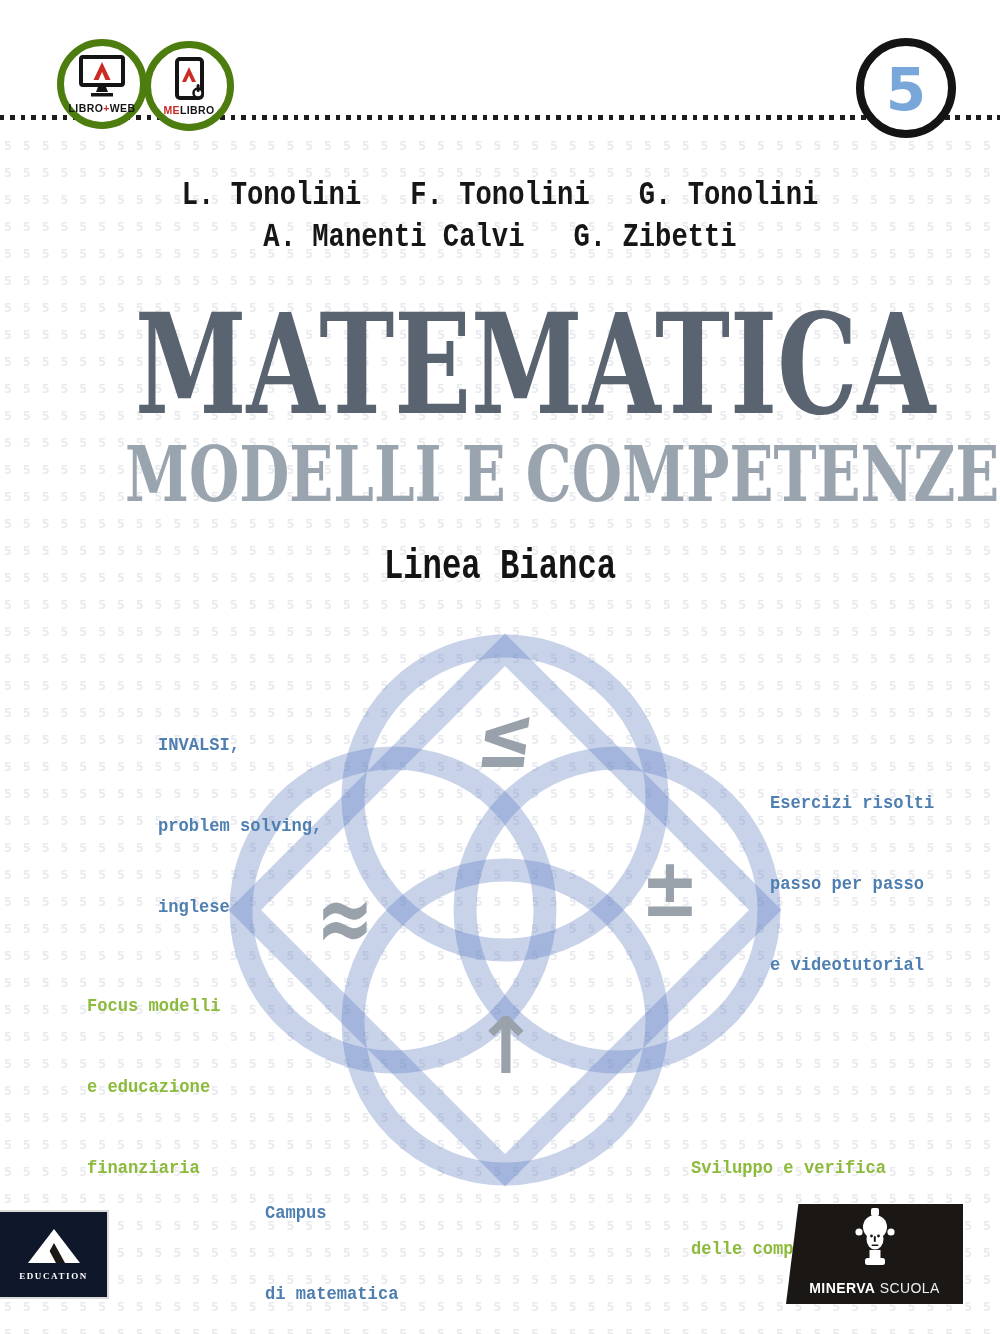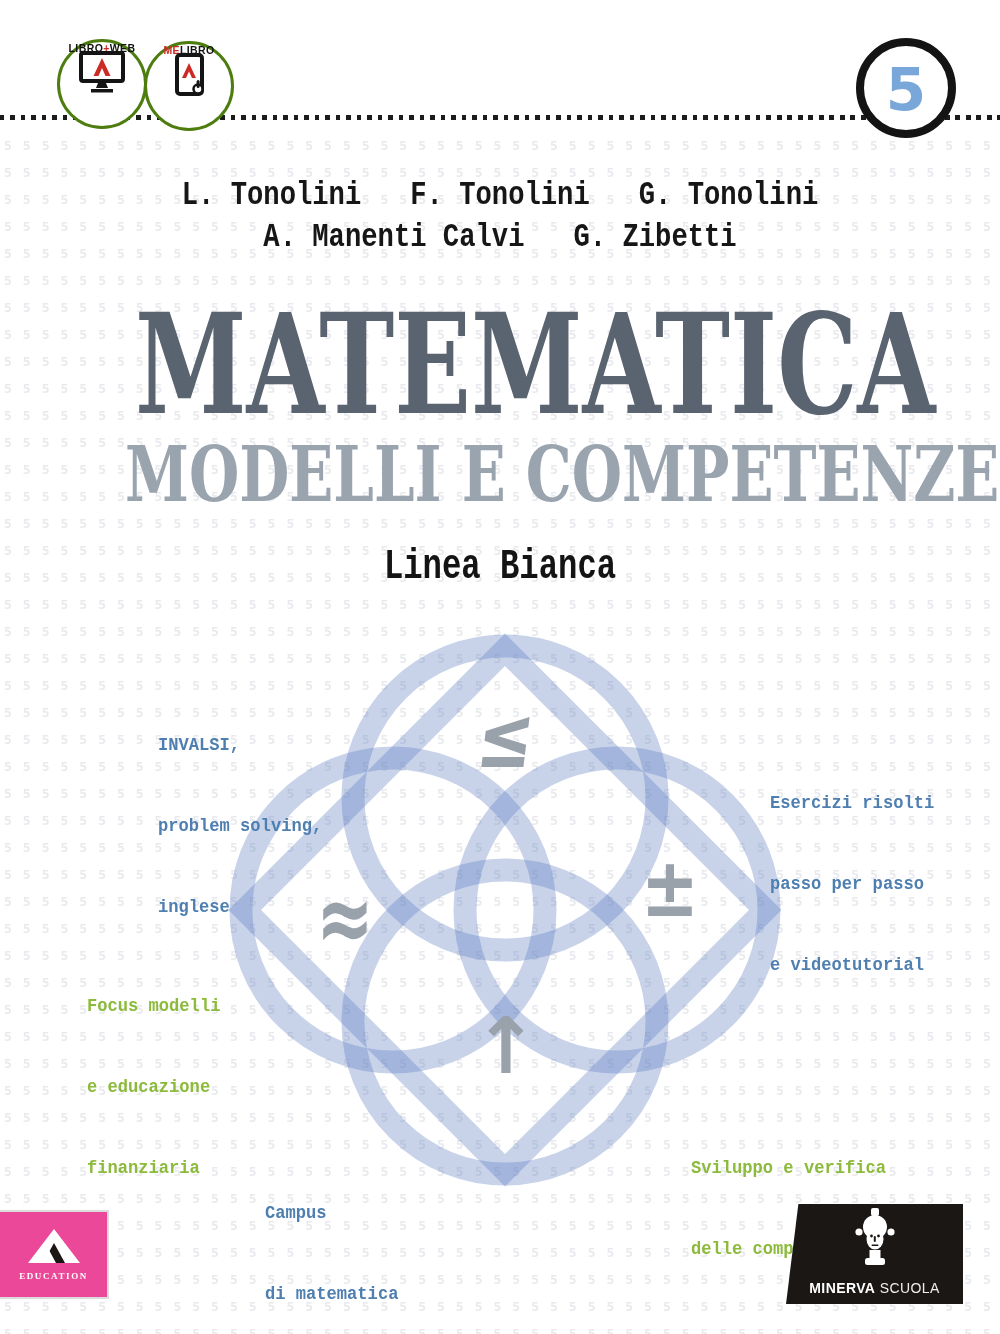--- a/index.html
+++ b/index.html
@@ -16,22 +16,22 @@
     white-space:pre;overflow:hidden;user-select:none;z-index:0;padding-left:4px;
   }
   
   .dotted-line{
     position:absolute;left:0;right:0;top:115px;height:5px;z-index:1;
     background:repeating-linear-gradient(90deg,#1c1c1c 0 4.5px,transparent 4.5px 10.5px);
   }
   
   .badge{
     position:absolute;width:90px;height:90px;border-radius:50%;
-    background:#fff;border:3px solid #4d7c0f;box-sizing:border-box;z-index:3;
-    display:flex;flex-direction:column;align-items:center;justify-content:flex-start;
+    background:#fff;border:7px solid #4d7c0f;box-sizing:border-box;z-index:3;
+    display:flex;flex-direction:column;align-items:center;justify-content:flex-end;
   }
   .badge-libroweb{left:57px;top:39px;}
   .badge-mebook{left:144px;top:41px;}
   .badge .art{position:absolute;top:8px;left:50%;transform:translateX(-50%);}
   .badge-label{
     font-size:10.5px;font-weight:bold;color:#141414;letter-spacing:.4px;
     margin-bottom:8px;white-space:nowrap;
   }
   .red{color:#cc2b24;}
   
@@ -83,21 +83,21 @@
     transform:scaleX(.9);transform-origin:left top;
   }
   .f-invalsi{left:158px;top:678px;}
   .f-esercizi{left:770px;top:736px;}
   .f-focus{left:87px;top:939px;}
   .f-sviluppo{left:691px;top:1101px;}
   .f-campus{left:265px;top:1146px;}
   
   .edu-box{
     position:absolute;left:0;top:1210px;width:109px;height:89px;z-index:2;
-    background:#ec4899;border:2px solid #dcdcdc;border-left:none;box-sizing:border-box;
+    background:#0f172a;border:2px solid #dcdcdc;border-left:none;box-sizing:border-box;
     display:flex;flex-direction:column;align-items:center;justify-content:center;
   }
   .edu-label{
     color:#fff;font-family:"Liberation Serif",serif;font-weight:bold;
     font-size:9px;letter-spacing:1.6px;margin-top:3px;
   }
   .minerva-box{
     position:absolute;left:786px;top:1204px;width:177px;height:100px;z-index:2;
     background:#1a1714;clip-path:polygon(7% 0,100% 0,100% 100%,0 100%);
     display:flex;flex-direction:column;align-items:center;justify-content:flex-start;

